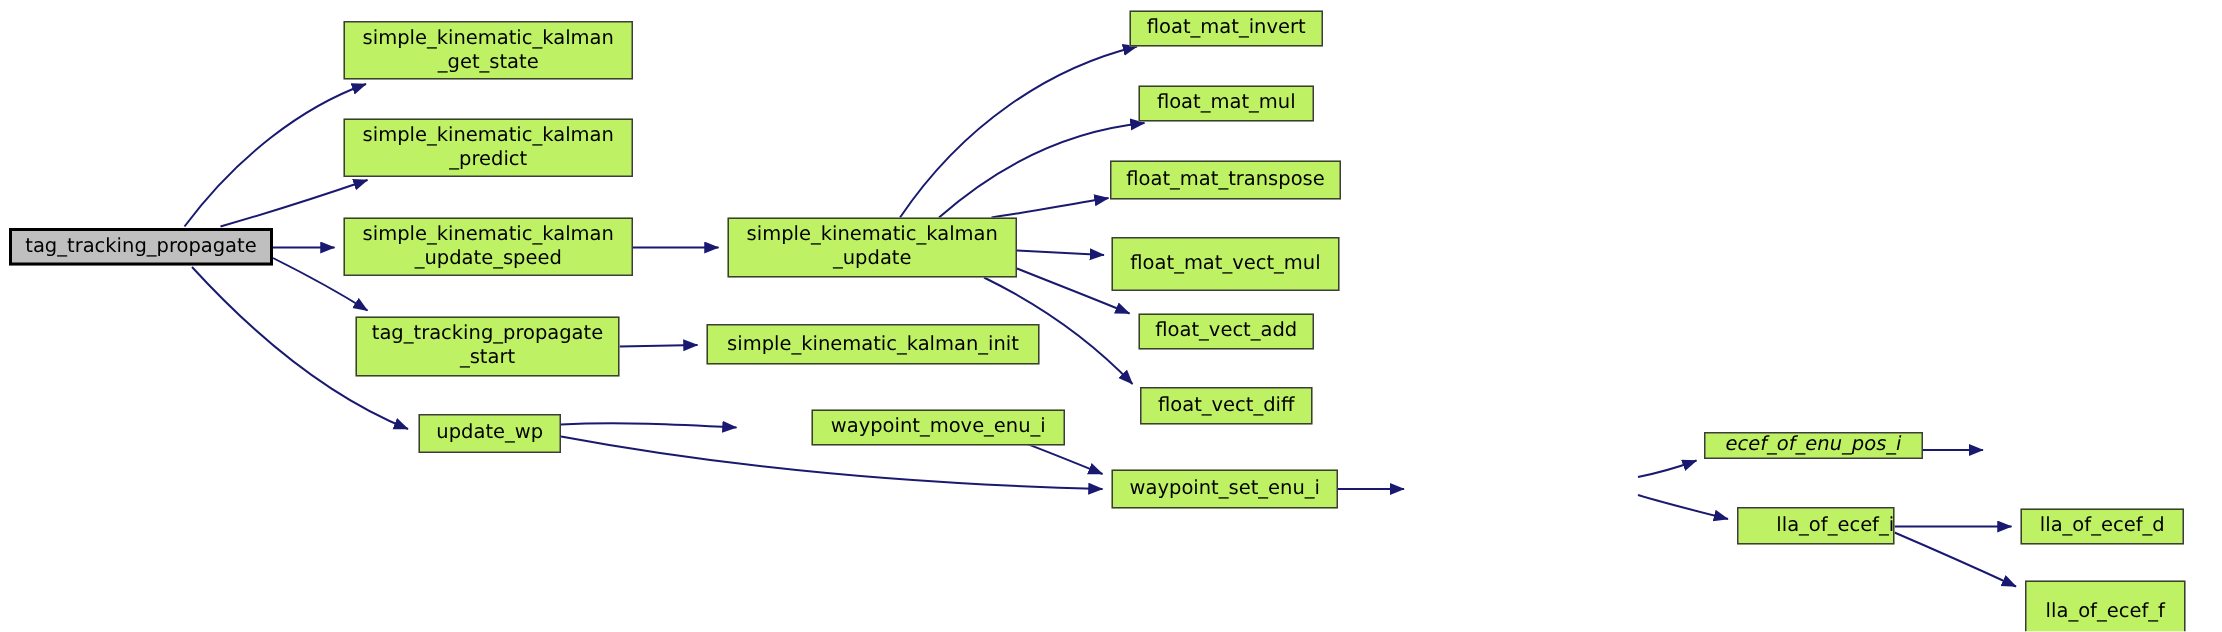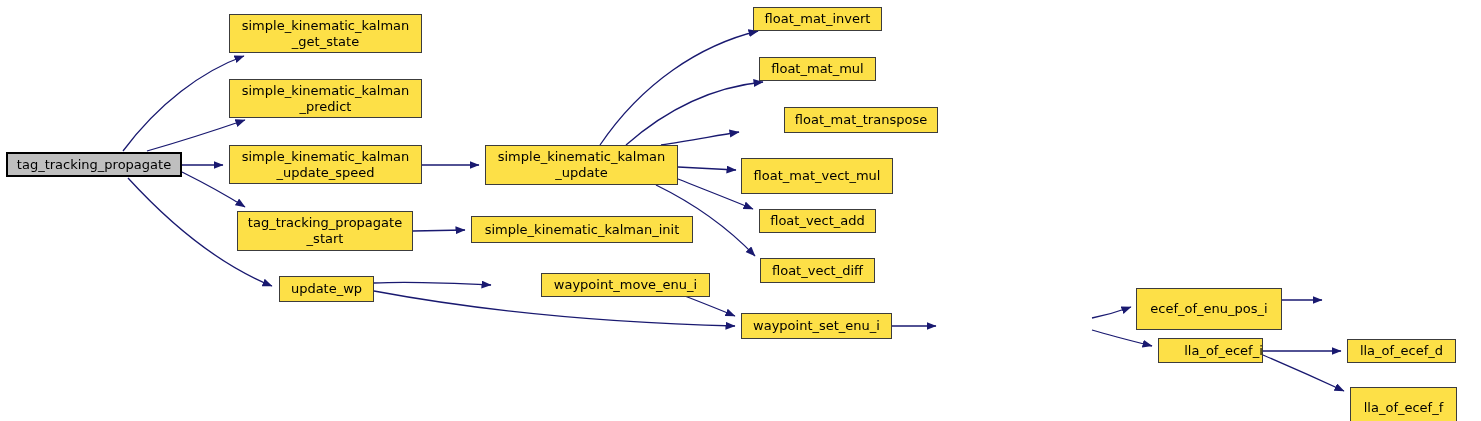--- a/index.html
+++ b/index.html
@@ -23,21 +23,21 @@
     height: 421px;
   }
   .edge {
     fill: none;
     stroke: #191970;
     stroke-width: 1.3;
   }
   .node {
     position: absolute;
     box-sizing: border-box;
-    background: #fde047;
+    background: #bef264;
     border: 1px solid #3c3c3c;
     display: flex;
     align-items: center;
     justify-content: center;
     text-align: center;
     cursor: pointer;
   }
   .node .lbl {
     font-size: 13px;
     line-height: 16px;
@@ -115,36 +115,36 @@
   </div>
   <div class="node" style="left:497px; top:273px; width:169px; height:24px;margin-left:44px;">
     <span class="lbl">waypoint_move_enu_i</span>
   </div>
   <div class="node" style="left:759px; top:57px; width:117px; height:24px;">
     <span class="lbl">float_mat_mul</span>
   </div>
   <div class="node" style="left:753px; top:7px; width:129px; height:24px;">
     <span class="lbl">float_mat_invert</span>
   </div>
-  <div class="node" style="left:740px; top:107px; width:154px; height:26px;margin-left:44px;">
+  <div class="node" style="left:740px; top:107px; width:154px; height:26px;">
     <span class="lbl">float_mat_transpose</span>
   </div>
   <div class="node" style="left:741px; top:158px; width:152px; height:36px;justify-content:center;">
     <span class="lbl">float_mat_vect_mul</span>
   </div>
   <div class="node" style="left:759px; top:209px; width:117px; height:24px;">
     <span class="lbl">float_vect_add</span>
   </div>
   <div class="node" style="left:760px; top:258px; width:115px; height:25px;">
     <span class="lbl">float_vect_diff</span>
   </div>
   <div class="node" style="left:741px; top:313px; width:151px; height:26px;">
     <span class="lbl">waypoint_set_enu_i</span>
   </div>
-  <div class="node" style="left:1136px; top:288px; width:146px; height:42px;">
+  <div class="node" style="left:1136px; top:288px; width:146px; height:18px;font-style:italic;">
     <span class="lbl">ecef_of_enu_pos_i</span>
   </div>
   <div class="node" style="left:1158px; top:338px; width:105px; height:25px;padding-left:26px;">
     <span class="lbl">lla_of_ecef_i</span>
   </div>
   <div class="node" style="left:1347px; top:339px; width:109px; height:24px;">
     <span class="lbl">lla_of_ecef_d</span>
   </div>
   <div class="node" style="left:1350px; top:387px; width:107px; height:42px;">
     <span class="lbl">lla_of_ecef_f</span>

